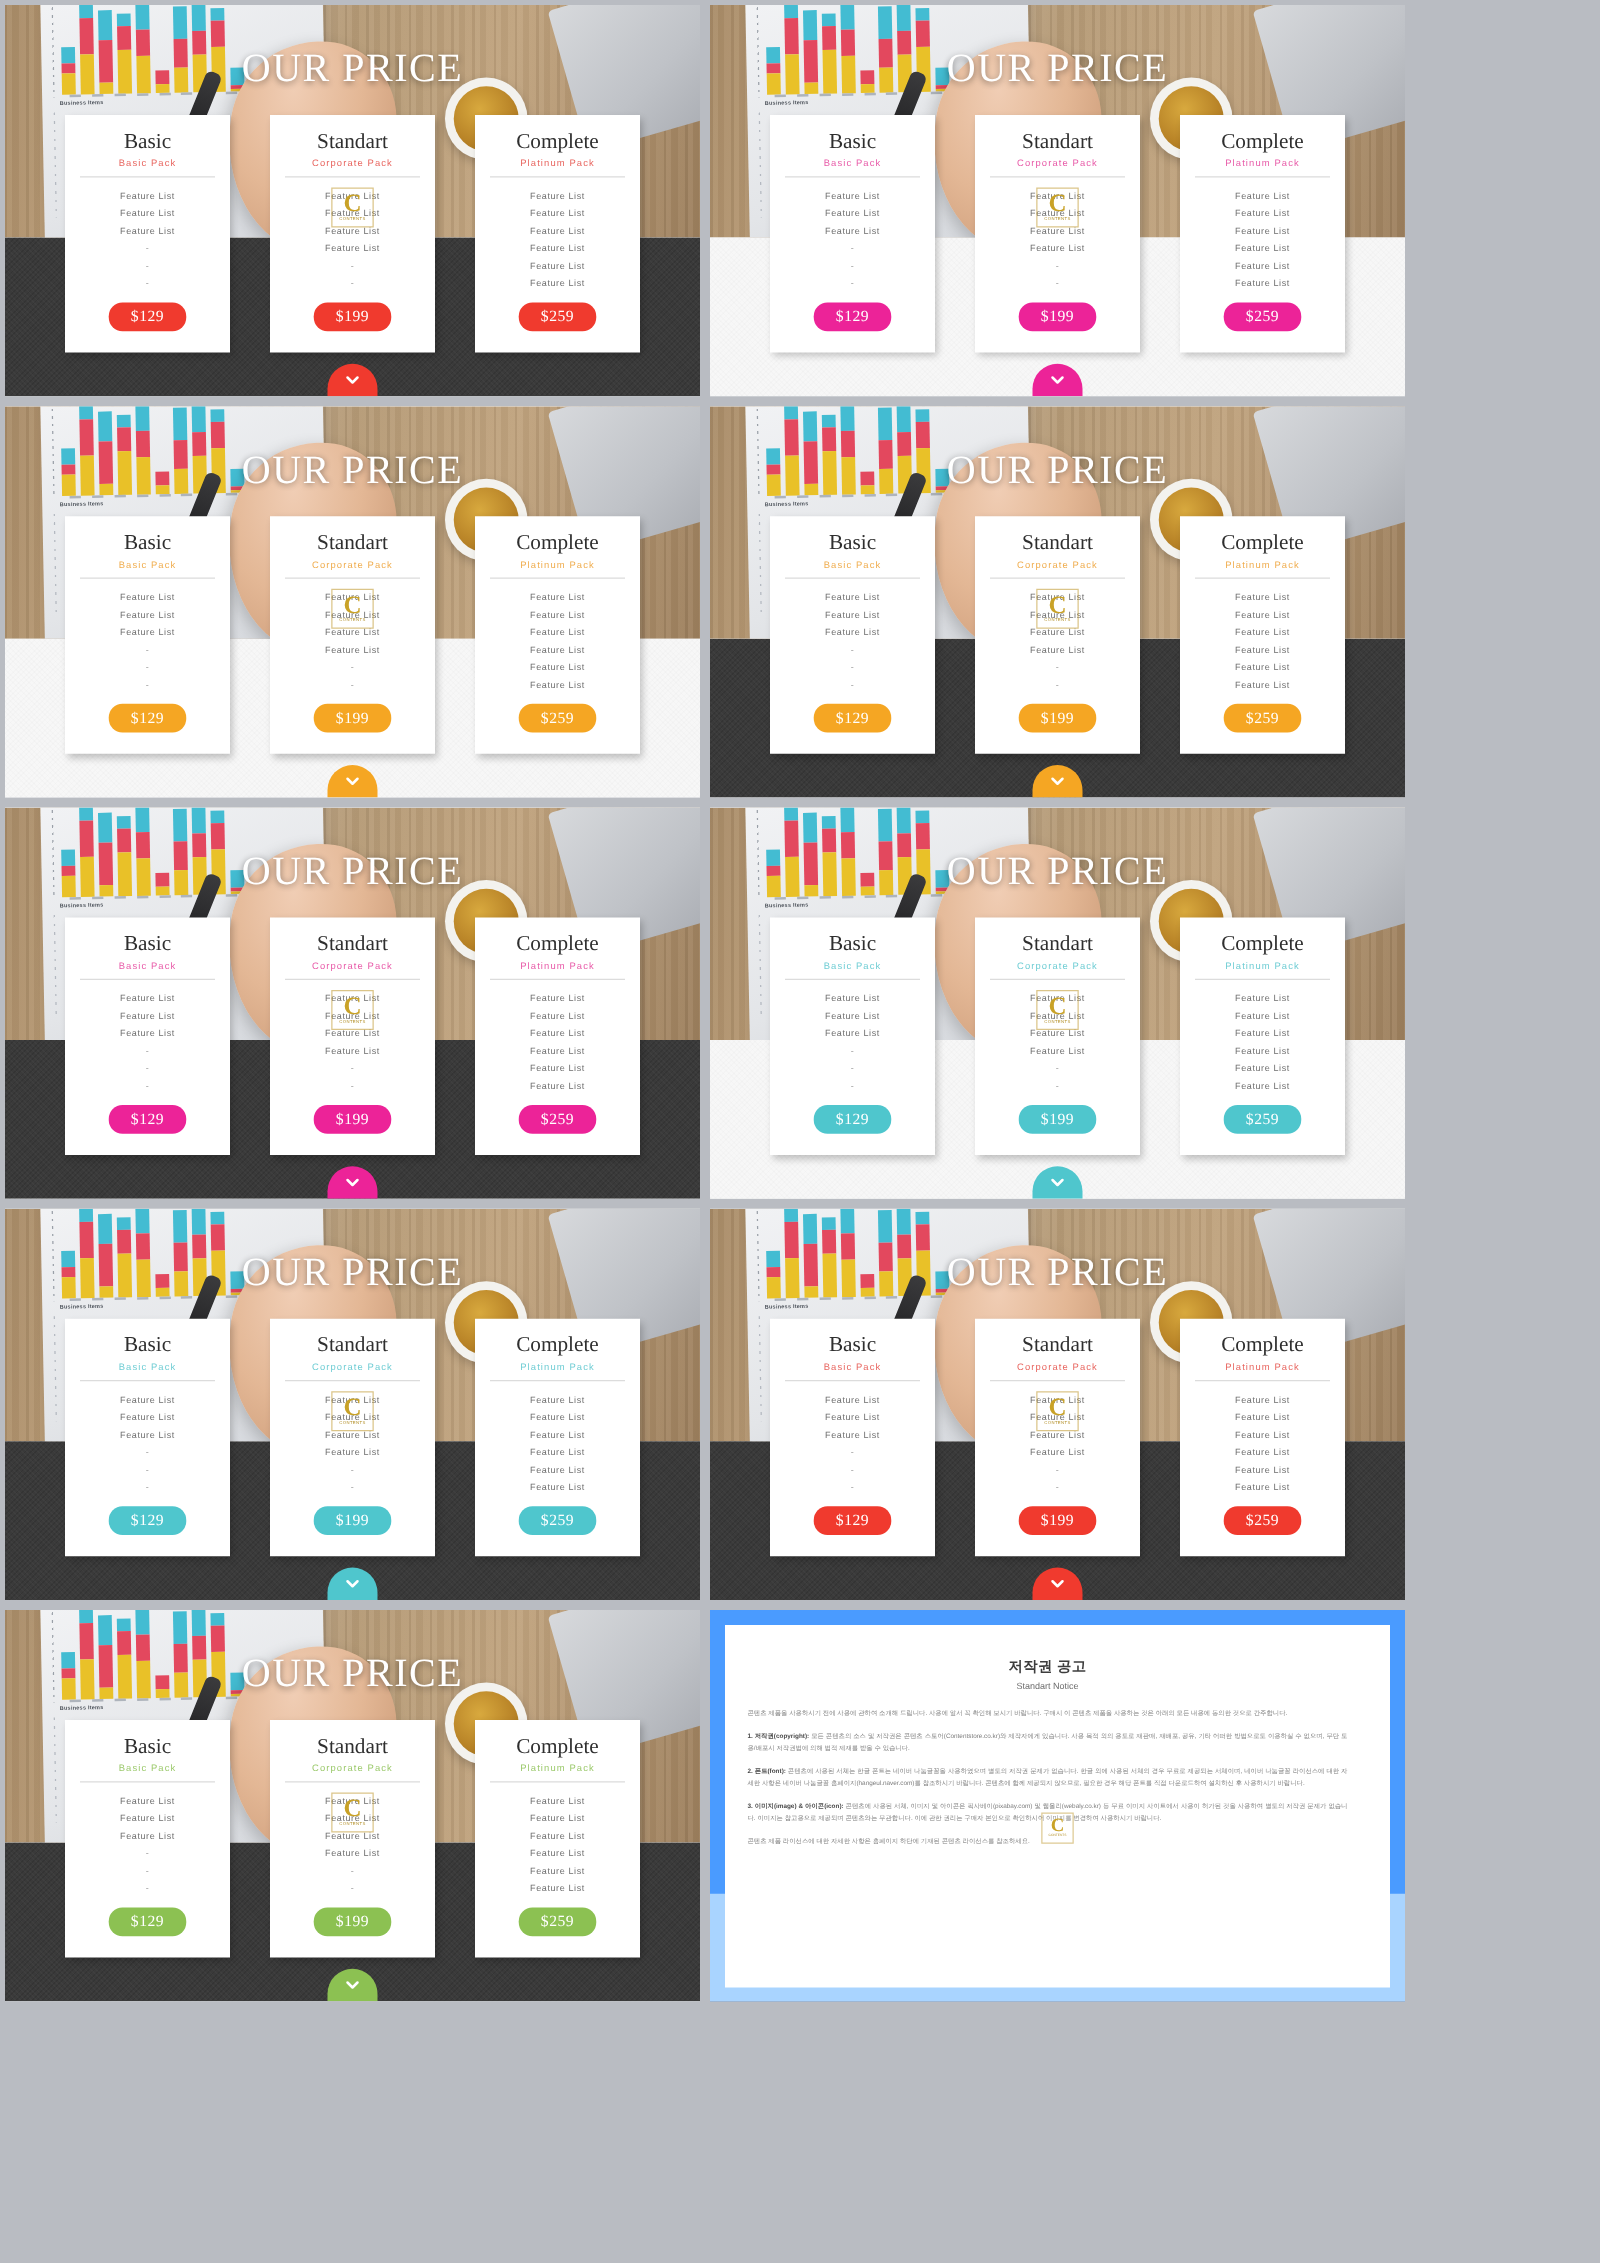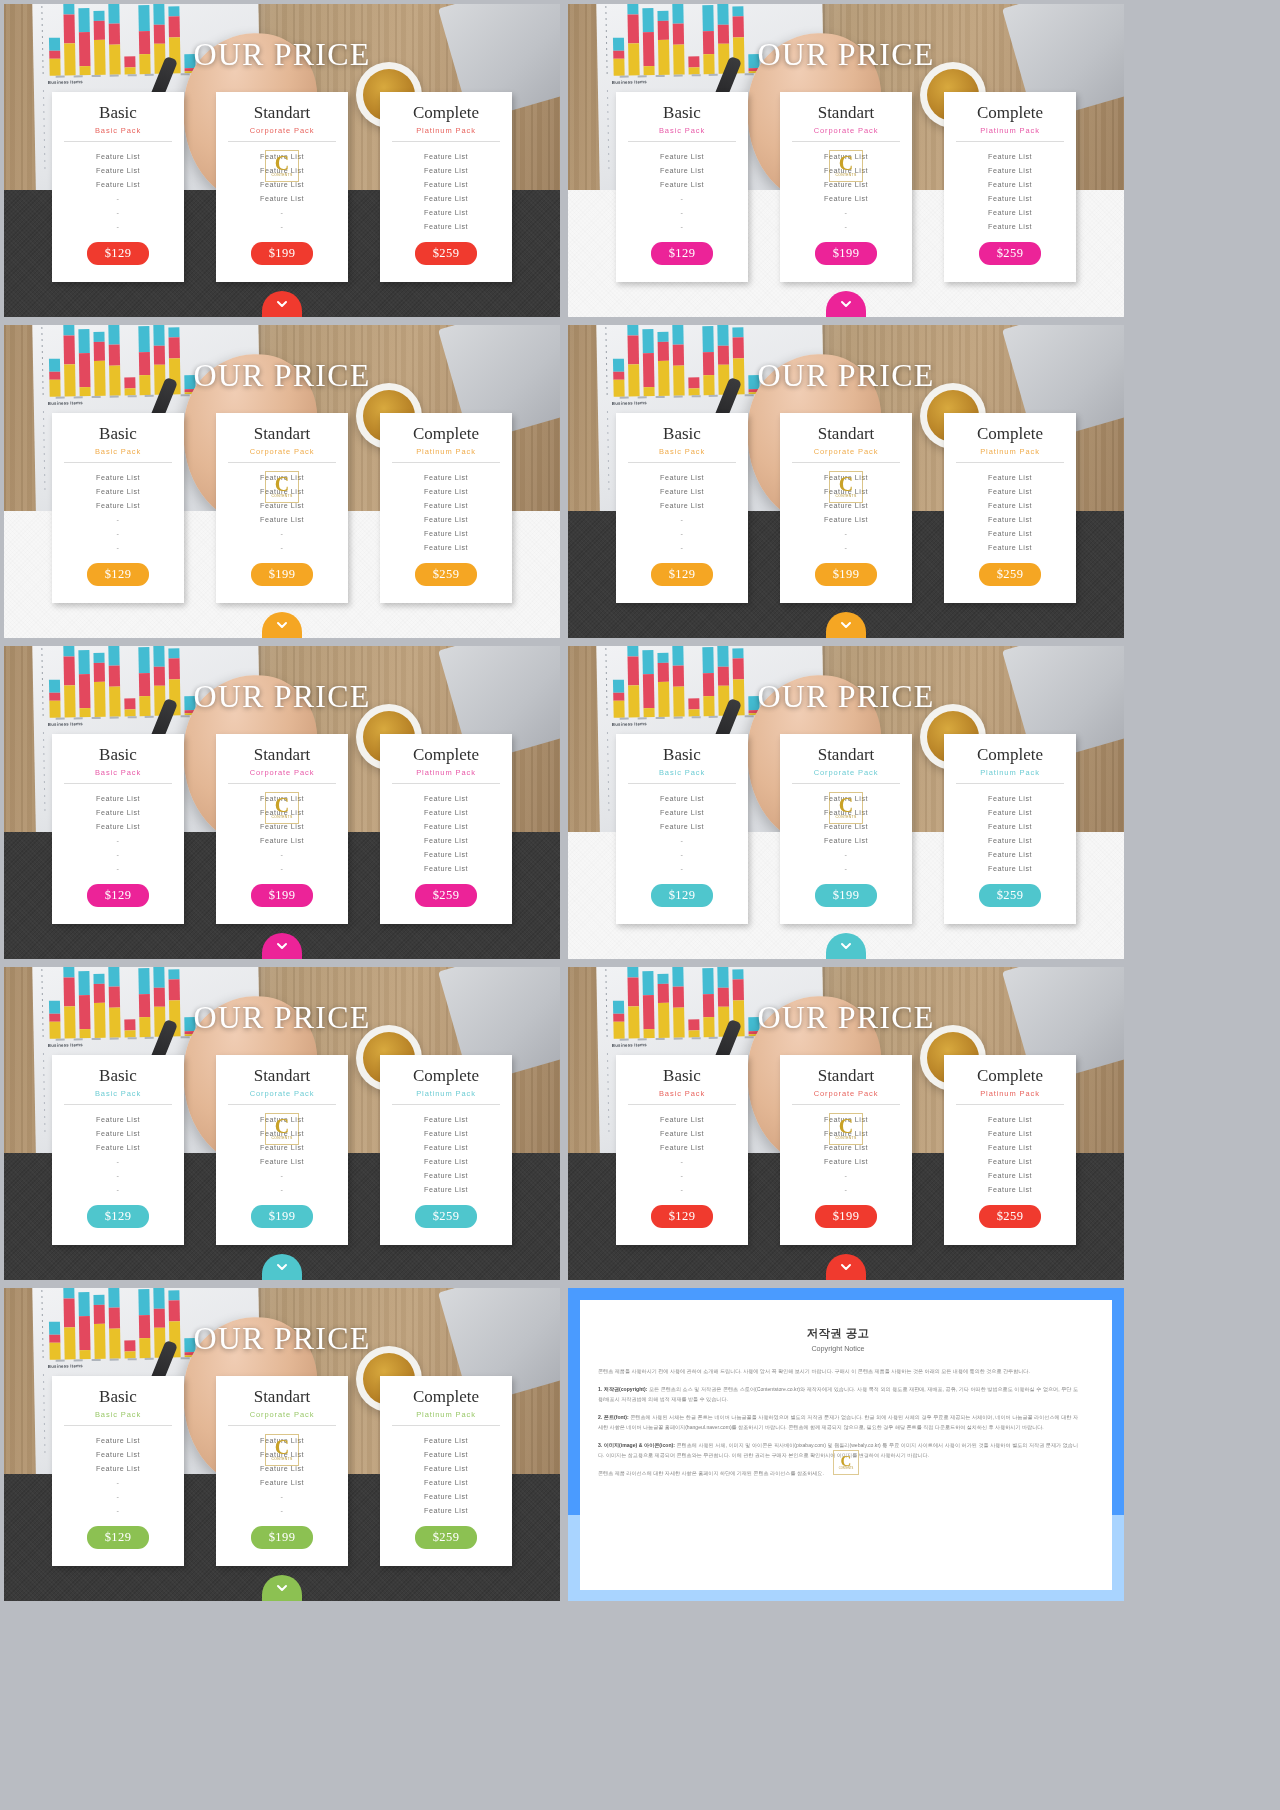--- a/index.html
+++ b/index.html
@@ -1490,21 +1490,21 @@
       <div class="chevron" style="background: rgb(140, 193, 82);">
         <svg viewBox="0 0 24 24">
           <path d="M6 9l6 6 6-6" fill="none" stroke="#fff" stroke-width="3" stroke-linecap="round" stroke-linejoin="round"></path>
         </svg>
       </div>
     </div>
     <div class="copy-slide">
       <div class="band-bottom"></div>
       <div class="copy-paper">
         <div class="copy-title">저작권 공고</div>
-        <div class="copy-subtitle">Copyright Notice</div>
+        <div class="copy-subtitle">Standart Notice</div>
         <p class="copy-p">콘텐츠 제품을 사용하시기 전에 사용에 관하여 소개해 드립니다. 사용에 앞서 꼭 확인해 보시기 바랍니다. 구매시 이 콘텐츠 제품을 사용하는 것은 아래의 모든 내용에 동의한 것으로 간주합니다.</p>
         <p class="copy-p"><b>1. 저작권(copyright):</b><span> 모든 콘텐츠의 소스 및 저작권은 콘텐츠 스토어(Contentstore.co.kr)와 제작자에게 있습니다. 사용 목적 외의 용도로 재판매, 재배포, 공유, 기타 어떠한 방법으로도 이용하실 수 없으며, 무단 도용/배포시 저작권법에 의해 법적 제재를 받을 수 있습니다.</span></p>
         <p class="copy-p"><b>2. 폰트(font):</b><span> 콘텐츠에 사용된 서체는 한글 폰트는 네이버 나눔글꼴을 사용하였으며 별도의 저작권 문제가 없습니다. 한글 외에 사용된 서체의 경우 무료로 제공되는 서체이며, 네이버 나눔글꼴 라이선스에 대한 자세한 사항은 네이버 나눔글꼴 홈페이지(hangeul.naver.com)를 참조하시기 바랍니다. 콘텐츠에 함께 제공되지 않으므로, 필요한 경우 해당 폰트를 직접 다운로드하여 설치하신 후 사용하시기 바랍니다.</span></p>
         <p class="copy-p"><b>3. 이미지(image) &amp; 아이콘(icon):</b><span> 콘텐츠에 사용된 서체, 이미지 및 아이콘은 픽사베이(pixabay.com) 및 웹올리(webaly.co.kr) 등 무료 이미지 사이트에서 사용이 허가된 것을 사용하여 별도의 저작권 문제가 없습니다. 이미지는 참고용으로 제공되며 콘텐츠와는 무관합니다. 이에 관한 권리는 구매자 본인으로 확인하시어 이미지를 변경하여 사용하시기 바랍니다.</span></p>
         <p class="copy-p">콘텐츠 제품 라이선스에 대한 자세한 사항은 홈페이지 하단에 기재된 콘텐츠 라이선스를 참조하세요.</p>
         <div class="copy-wm">
           <div class="wm-c">C</div>
           <div class="wm-t">CONTENTS</div>
         </div>
       </div>

